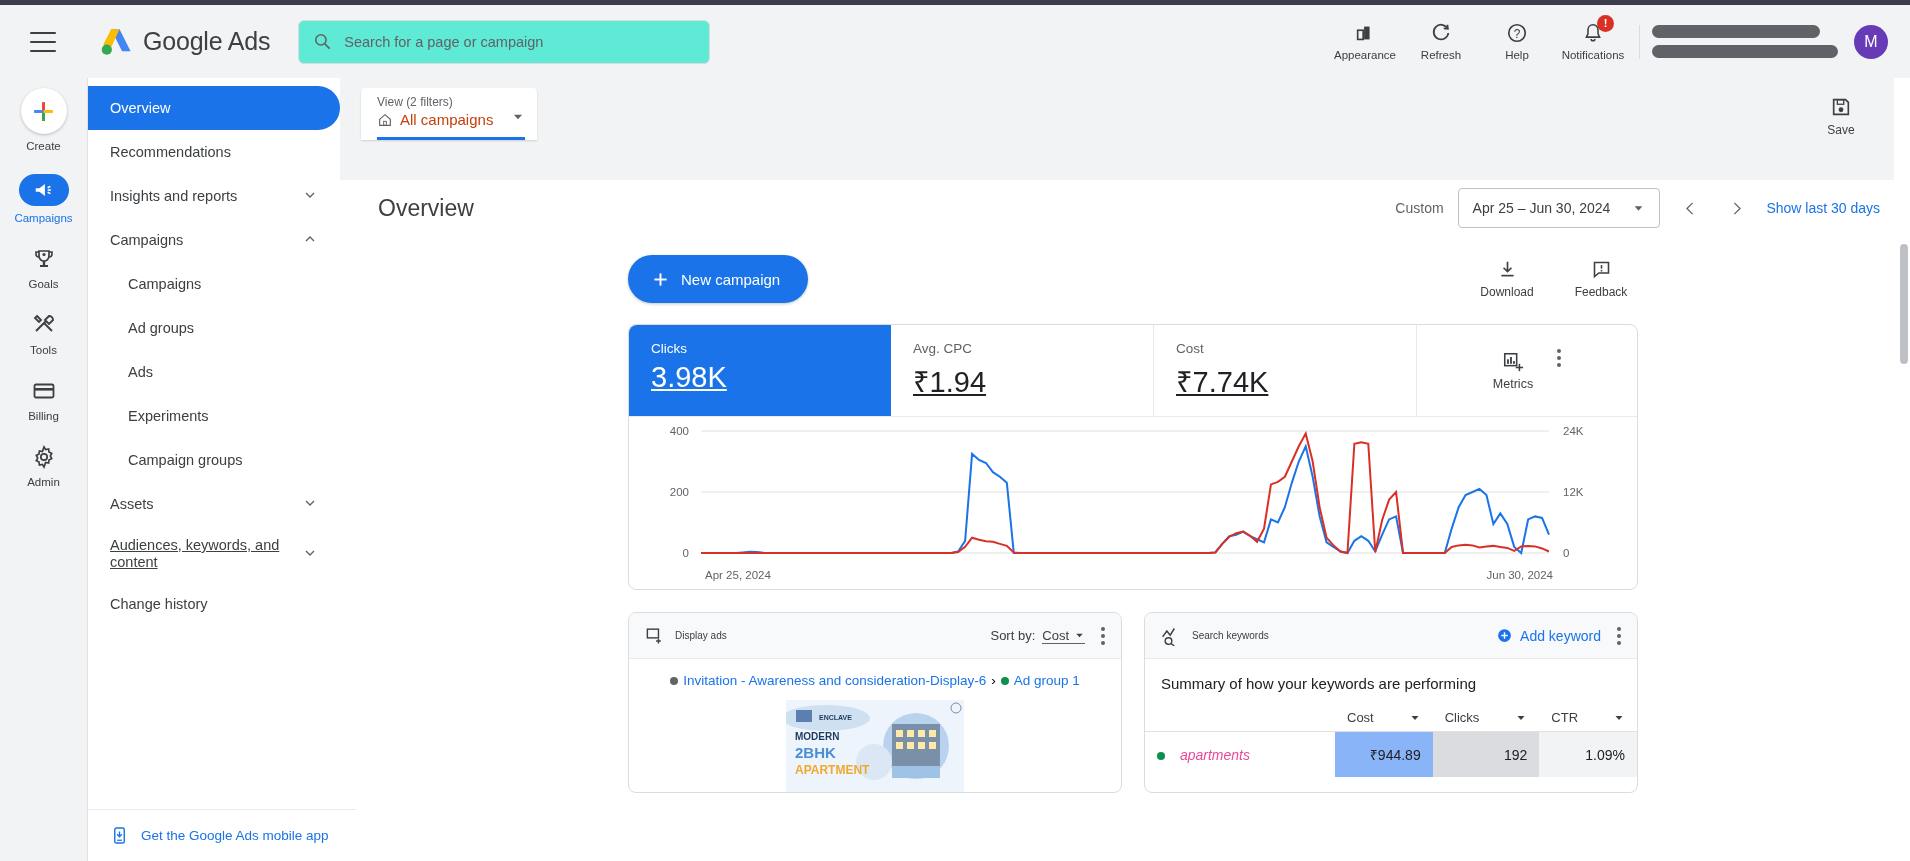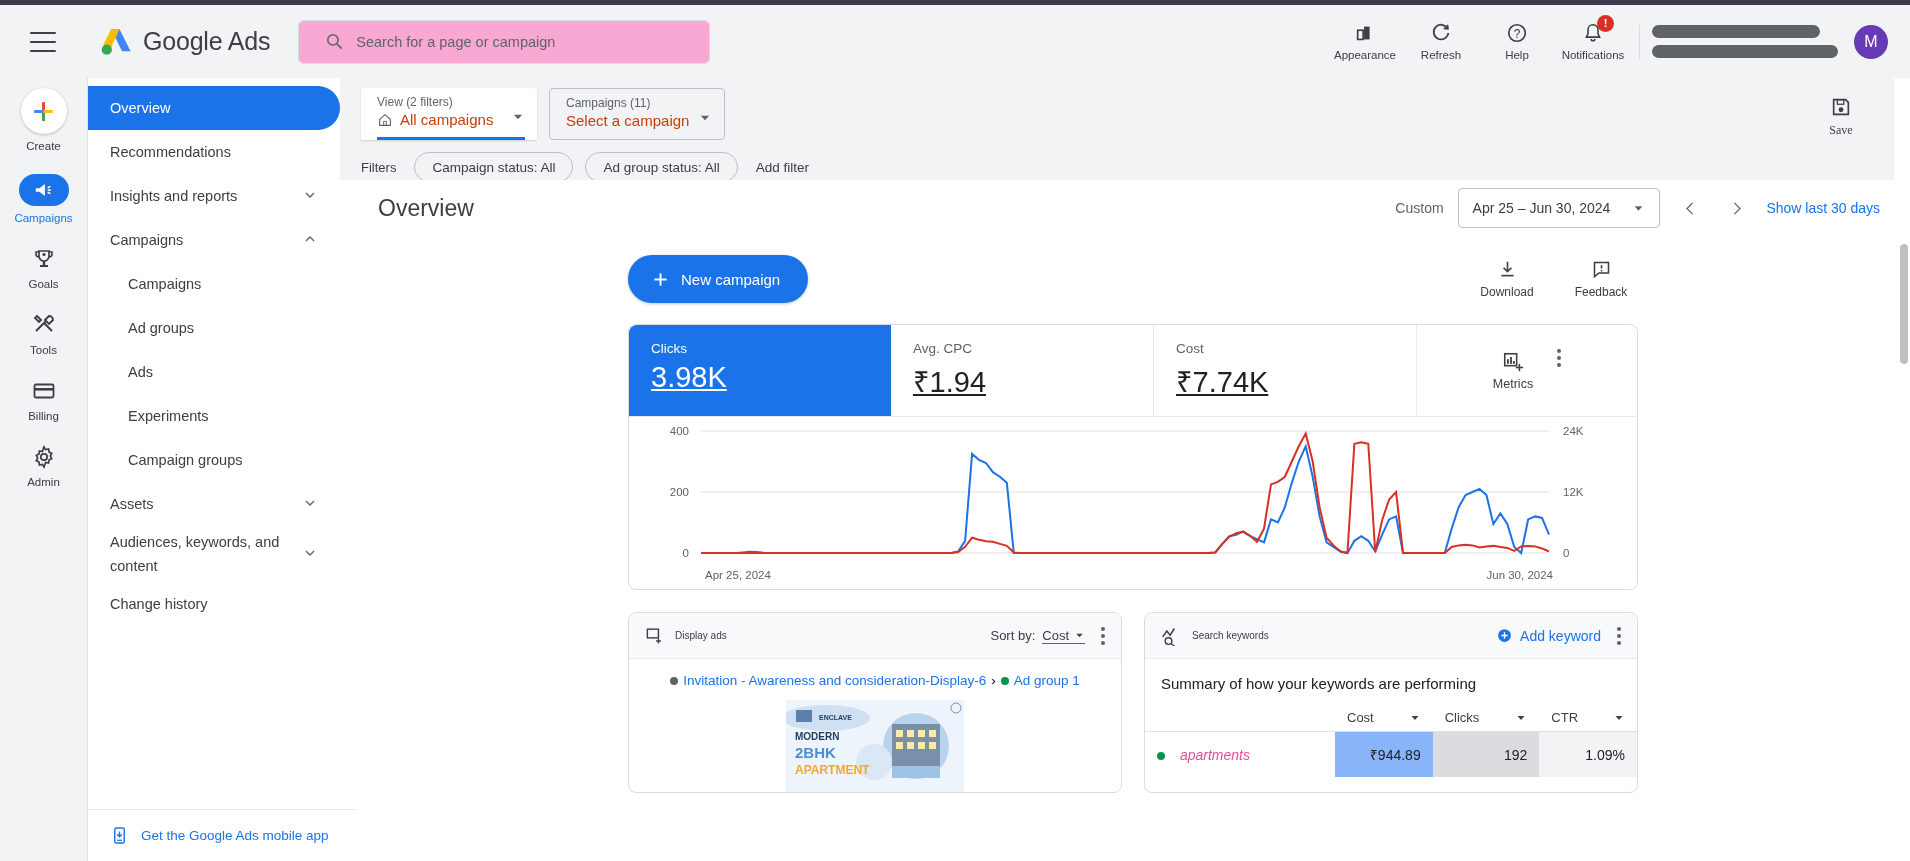--- a/index.html
+++ b/index.html
@@ -31,22 +31,22 @@
   .hamburger i { display: block; height: 2px; background: #3c4043; border-radius: 1px; }
 
   .logo-wrap { display: flex; align-items: center; margin-left: 44px; }
   .logo-mark { width: 34px; height: 30px; }
   .logo-text {
     font-size: 25px; color: #3c4043; margin-left: 9px; letter-spacing: -.2px;
   }
 
   .searchbox {
     margin-left: 28px; width: 412px; height: 44px;
-    background: #f9a8d4; border: 1px solid #dadce0; border-radius: 6px;
-    display: flex; align-items: center; padding: 0 26px;
+    background: #5eead4; border: 1px solid #dadce0; border-radius: 6px;
+    display: flex; align-items: center; padding: 0 14px;
   }
   .searchbox .ph { font-size: 14.5px; color: #5f6368; margin-left: 12px; }
 
   .header-actions {
     margin-left: auto; display: flex; align-items: center; height: 73px;
   }
   .hact {
     width: 76px; height: 62px; display: flex; flex-direction: column;
     align-items: center; justify-content: center; gap: 5px; cursor: pointer;
     position: relative;
@@ -99,21 +99,21 @@
   }
   .nav-item {
     height: 44px; display: flex; align-items: center; padding: 0 22px 0 22px;
     font-size: 14.5px; color: #3c4043; cursor: pointer; border-radius: 0 22px 22px 0;
     margin-right: 16px;
   }
   .nav-item.active { background: #1a73e8; color: #fff; }
   .nav-item .chev { margin-left: auto; }
   .nav-item.sub { padding-left: 40px; }
   .nav-item.two-line { height: 56px; align-items: center; }
-  .nav-item.two-line .txt { line-height: 24px; max-width: 170px; }
+  .nav-item.two-line .txt { line-height: 17px; max-width: 170px; text-decoration: underline; }
 
   .mobile-app {
     position: absolute; bottom: 0; left: 88px; width: 268px; height: 52px;
     border-top: 1px solid #e8eaed; background: #fff;
     display: flex; align-items: center; gap: 12px; padding-left: 22px; cursor: pointer;
   }
   .mobile-app .malbl { font-size: 13.5px; color: #1a73e8; }
 
   
   .filterbar {
@@ -138,21 +138,21 @@
   .filters-label { font-size: 13px; color: #3c4043; margin-right: 6px; }
   .chip {
     height: 30px; border: 1px solid #bdc1c6; border-radius: 16px;
     display: flex; align-items: center; padding: 0 17px;
     font-size: 13.5px; color: #3c4043; background: transparent; cursor: pointer;
   }
   .add-filter { font-size: 13.5px; color: #3c4043; cursor: pointer; padding: 0 6px; }
 
   .save-btn {
     position: absolute; right: 18px; top: 18px; width: 70px;
-    display: flex; flex-direction: column; align-items: center; gap: 5px; cursor: pointer; font-family: Liberation Serif, serif;
+    display: flex; flex-direction: column; align-items: center; gap: 5px; cursor: pointer;
   }
   .save-btn .slbl { font-size: 12px; color: #3c4043; }
 
   
   .main {
     position: absolute; top: 180px; left: 356px; width: 1554px; height: 681px;
     background: #fff; overflow: hidden;
   }
   .page-head {
     height: 56px; display: flex; align-items: center; padding: 0 30px 0 22px;
@@ -479,39 +479,22 @@
         <span>All campaigns</span>
       </div>
       <span class="sel-arrow">
         <svg width="14" height="14" viewBox="0 0 24 24">
             <polygon points="5,8 19,8 12,16" fill="#5f6368"></polygon>
           </svg>
       </span>
       <div class="sel-underline"></div>
     </div>
 
-    <div class="sel-card outlined">
-      <div class="sel-top">Campaigns (11)</div>
-      <div class="sel-bottom">
-        <span>Select a campaign</span>
-      </div>
-      <span class="sel-arrow">
-        <svg width="14" height="14" viewBox="0 0 24 24">
-            <polygon points="5,8 19,8 12,16" fill="#5f6368"></polygon>
-          </svg>
-      </span>
-    </div>
-  </div>
-
-  <div class="filters-row">
-    <span class="filters-label">Filters</span>
-    <div class="chip">Campaign status: All</div>
-    <div class="chip">Ad group status: All</div>
-    <div class="add-filter">Add filter</div>
-  </div>
+  </div>
+
 
   <div class="save-btn">
     <svg width="22" height="22" viewBox="0 0 24 24">
       <path d="M4 4 h13 l3 3 v13 H4 Z" fill="none" stroke="#3c4043" stroke-width="1.8"></path>
       <rect x="8" y="4" width="7" height="5" fill="none" stroke="#3c4043" stroke-width="1.4"></rect>
       <circle cx="12" cy="15" r="2.6" fill="#3c4043"></circle>
     </svg>
     <span class="slbl">Save</span>
   </div>
 </div>

